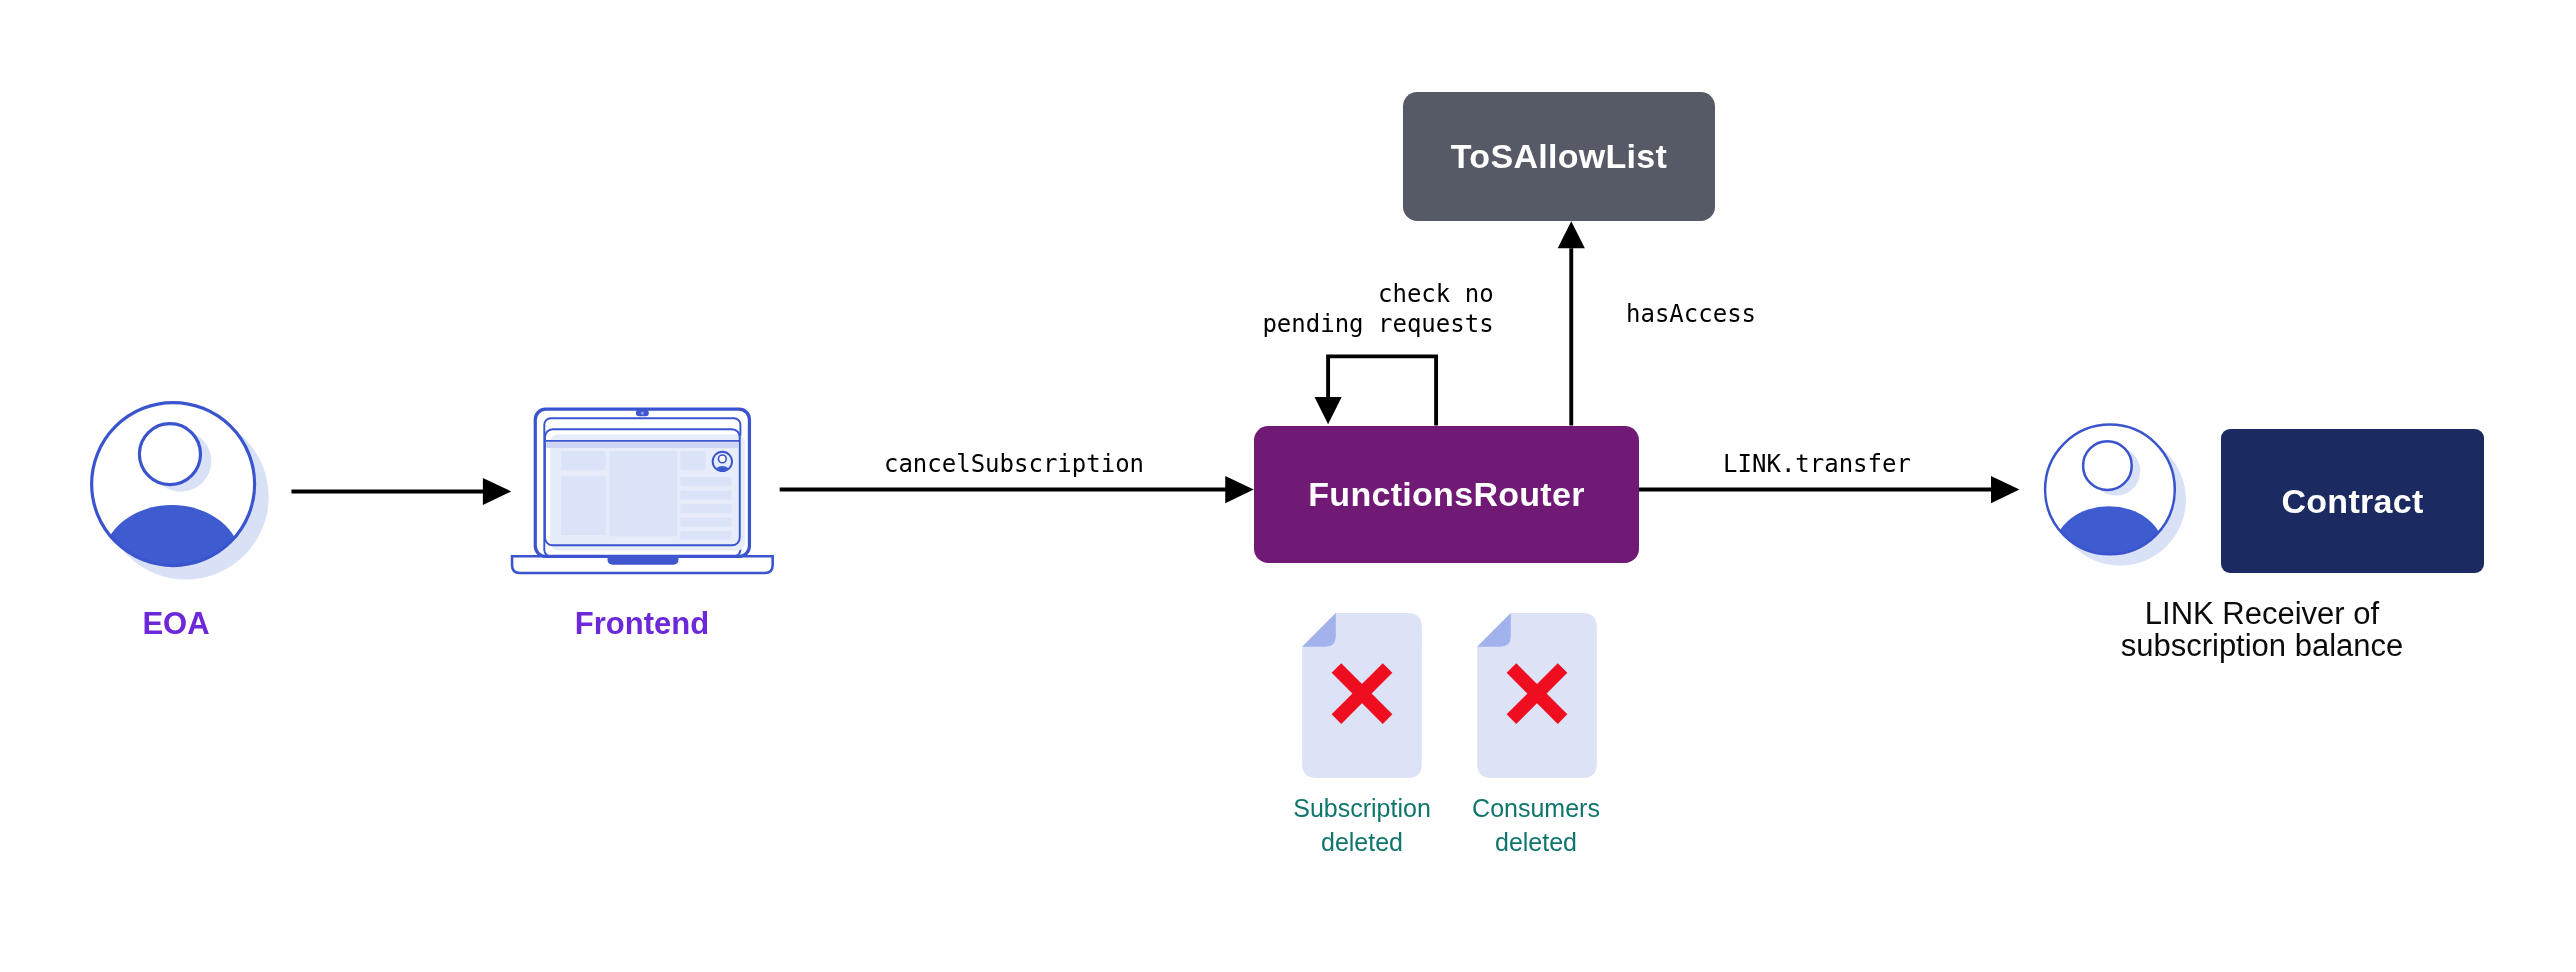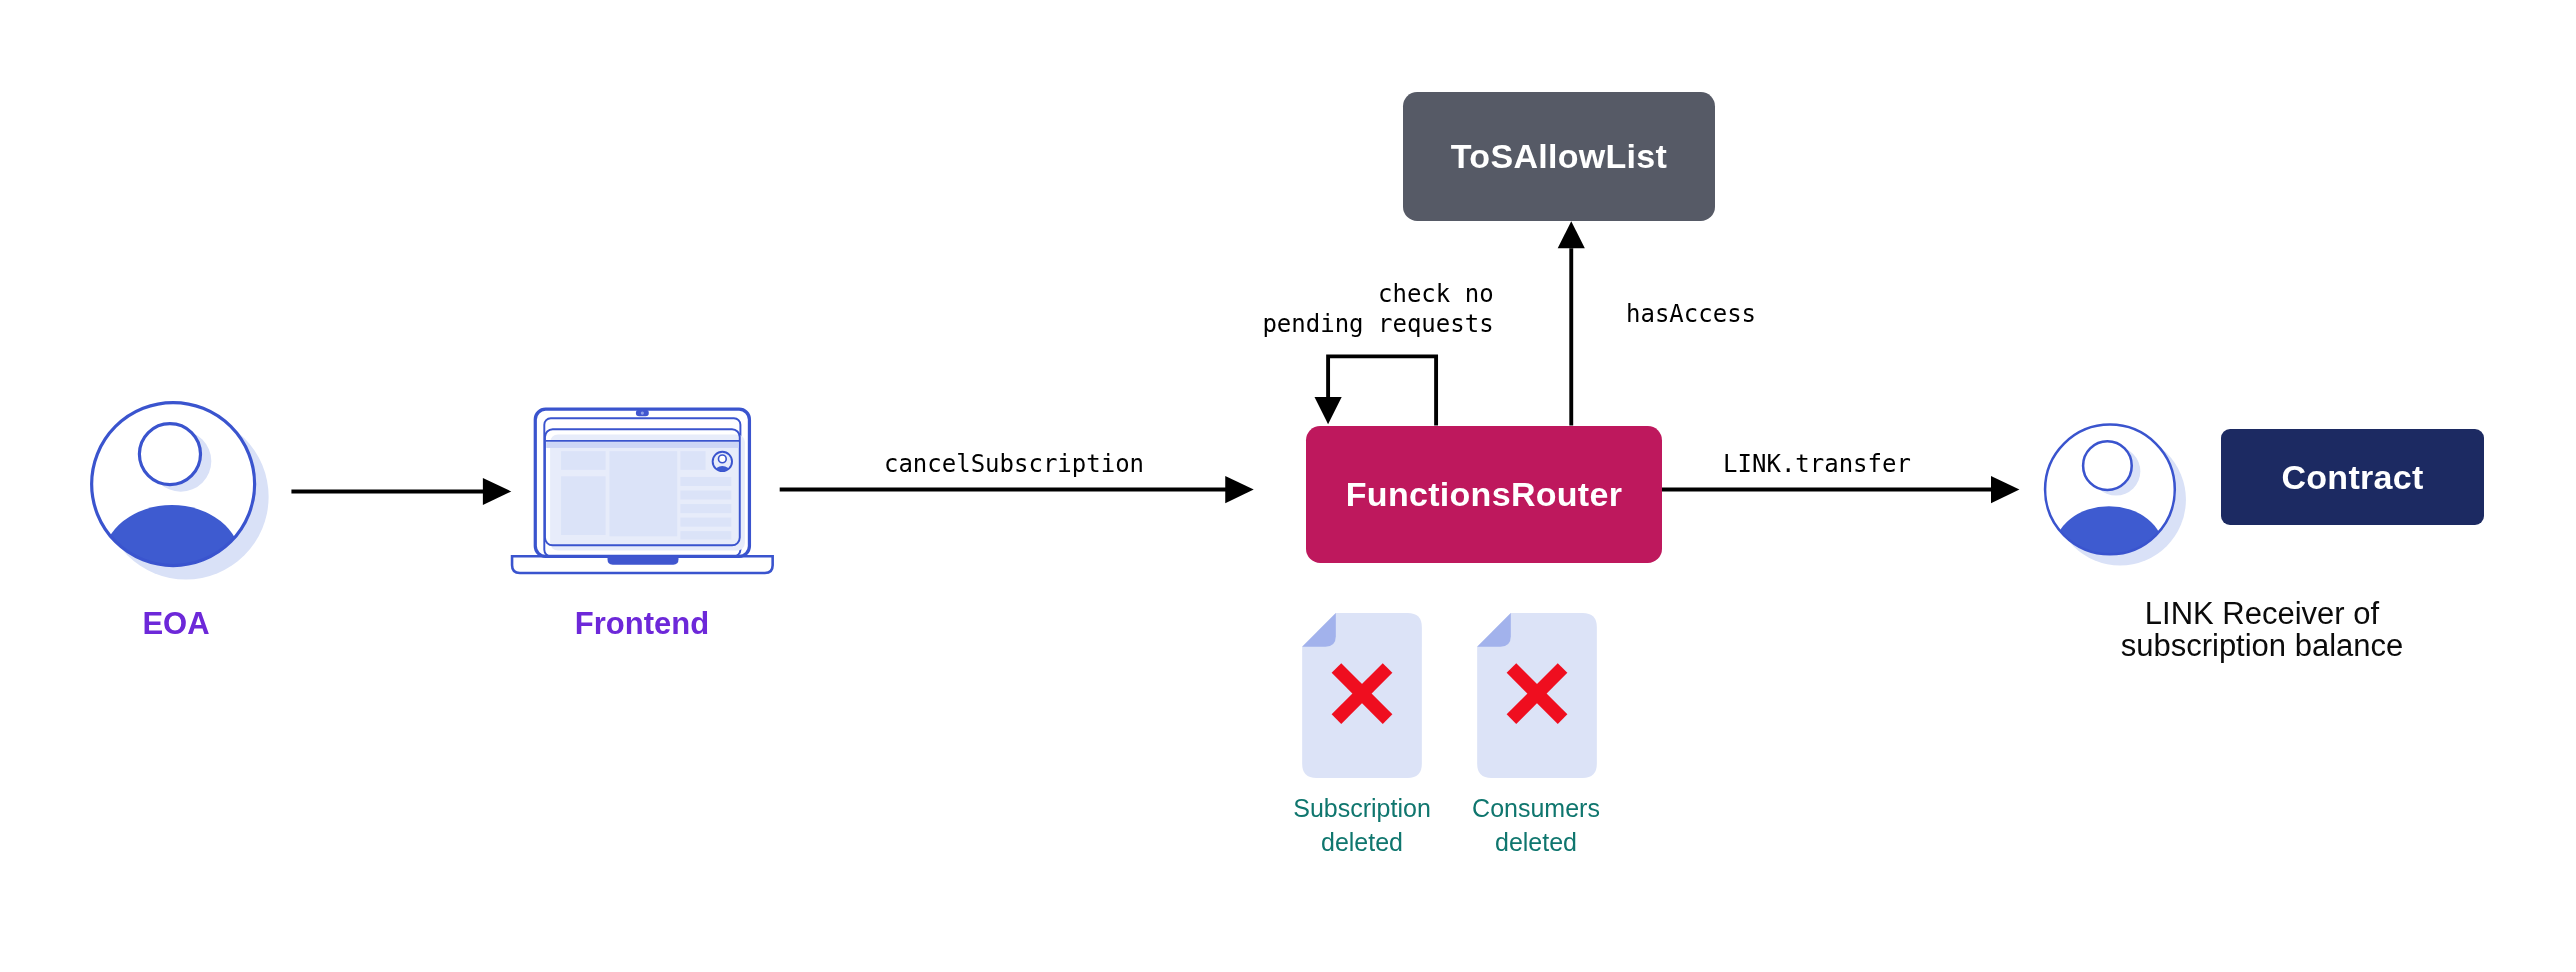--- a/index.html
+++ b/index.html
@@ -109,29 +109,29 @@
     <circle cx="332" cy="86" r="15" fill="#ffffff" class="lp-stroke" stroke-width="3"></circle>
     <g clip-path="url(#chipClip)">
       <circle cx="332" cy="82" r="6" fill="#ffffff" stroke="#3A54CE" stroke-width="2.5"></circle>
       <ellipse cx="332" cy="102" rx="12" ry="9" fill="#3E5BD0"></ellipse>
     </g>
     <path d="M6,233 H410 V247 Q410,259 398,259 H18 Q6,259 6,247 Z" fill="url(#baseGrad)" class="lp-stroke" stroke-width="4"></path>
     <path d="M154,233 H264 V238 Q264,246 256,246 H162 Q154,246 154,238 Z" fill="#4056CF"></path>
   </svg>
   <div class="node-label" style="left:642px;top:606px;">Frontend</div>
 
-  <div class="box box-gray" style="left: 1306px; top: 426px; width: 356px; height: 137px; background: #be185d;">
+  <div class="box box-gray" style="left: 1254px; top: 426px; width: 385px; height: 137px; background: #701a75;">
     <span>FunctionsRouter</span>
   </div>
 
   <div class="box box-gray" style="left: 1403px; top: 92px; width: 312px; height: 129px; background: rgb(86, 90, 102);">
     <span>ToSAllowList</span>
   </div>
 
-  <div class="box box-navy" style="left: 2221px; top: 429px; width: 263px; height: 96px; background: rgb(28, 42, 98);">
+  <div class="box box-navy" style="left: 2221px; top: 429px; width: 263px; height: 144px; background: rgb(28, 42, 98);">
     <span>Contract</span>
   </div>
 
   <svg class="abs" style="left:2039px;top:417px;" width="152" height="152" viewBox="0 0 300 300">
     <circle class="av-soft" cx="160" cy="163" r="130"></circle>
     <clipPath id="rcvClip">
         <circle cx="140" cy="143" r="128"></circle>
       </clipPath>
     <circle cx="140" cy="143" r="128" fill="#ffffff"></circle>
     <g clip-path="url(#rcvClip)">

